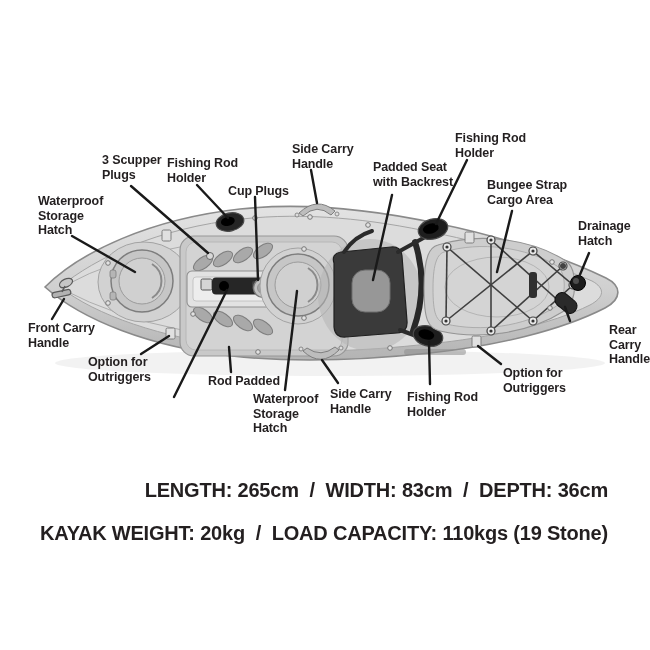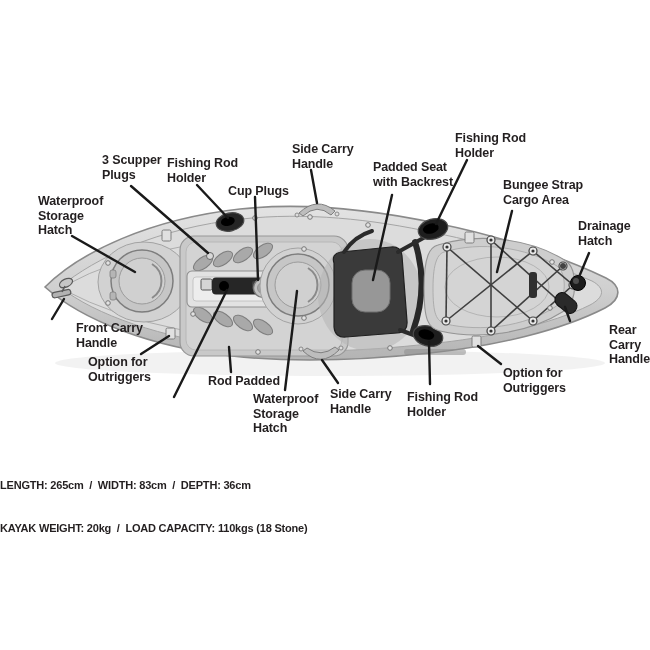--- a/index.html
+++ b/index.html
@@ -23,24 +23,24 @@
     font-weight: 700;
     line-height: 1.17;
     letter-spacing: -0.1px;
     color: #231f20;
     white-space: pre-line;
   }
   .specs {
     position: absolute;
     left: 0;
     width: 608px;
-    text-align: left;
+    text-align: right;
     font-family: "Liberation Sans", sans-serif;
     font-weight: 700;
-    font-size: 11px;
+    font-size: 20px;
     color: #231f20;
     white-space: pre;
     letter-spacing: -0.2px;
   }
   .spec-line1 { top: 479px; }
   .spec-line2 { top: 522px; }
 </style>
 </head>
 <body>
 
@@ -271,40 +271,40 @@
 Plugs</div>
   <div class="label" style="left:167px; top:156px;">Fishing Rod
 Holder</div>
   <div class="label" style="left:228px; top:184px;">Cup Plugs</div>
   <div class="label" style="left:292px; top:142px;">Side Carry
 Handle</div>
   <div class="label" style="left:373px; top:160px;">Padded Seat
 with Backrest</div>
   <div class="label" style="left:455px; top:131px;">Fishing Rod
 Holder</div>
-  <div class="label" style="left:503px; top:178px;">Bungee Strap
+  <div class="label" style="left:487px; top:178px;">Bungee Strap
 Cargo Area</div>
   <div class="label" style="left:578px; top:219px;">Drainage
 Hatch</div>
   <div class="label" style="left:38px;  top:194px;">Waterproof
 Storage
 Hatch</div>
-  <div class="label" style="left:28px;  top:321px;margin-left:48px;">Front Carry
+  <div class="label" style="left:28px;  top:321px;">Front Carry
 Handle</div>
   <div class="label" style="left:88px;  top:355px;">Option for
 Outriggers</div>
   <div class="label" style="left:208px; top:374px;">Rod Padded</div>
   <div class="label" style="left:253px; top:392px;">Waterproof
 Storage
 Hatch</div>
   <div class="label" style="left:330px; top:387px;">Side Carry
 Handle</div>
   <div class="label" style="left:407px; top:390px;">Fishing Rod
 Holder</div>
   <div class="label" style="left:503px; top:366px;">Option for
 Outriggers</div>
   <div class="label" style="left:573px; top:323px;margin-left:36px;">Rear Carry
 Handle</div>
 
   <div class="specs spec-line1">LENGTH: 265cm  /  WIDTH: 83cm  /  DEPTH: 36cm</div>
-  <div class="specs spec-line2">KAYAK WEIGHT: 20kg  /  LOAD CAPACITY: 110kgs (18 Stone)</div>
+  <div class="specs spec-line2">KAYAK WEIGHT: 20kg  /  LOAD CAPACITY: 110kgs (19 Stone)</div>
 
 </div>
 
 </body></html>

